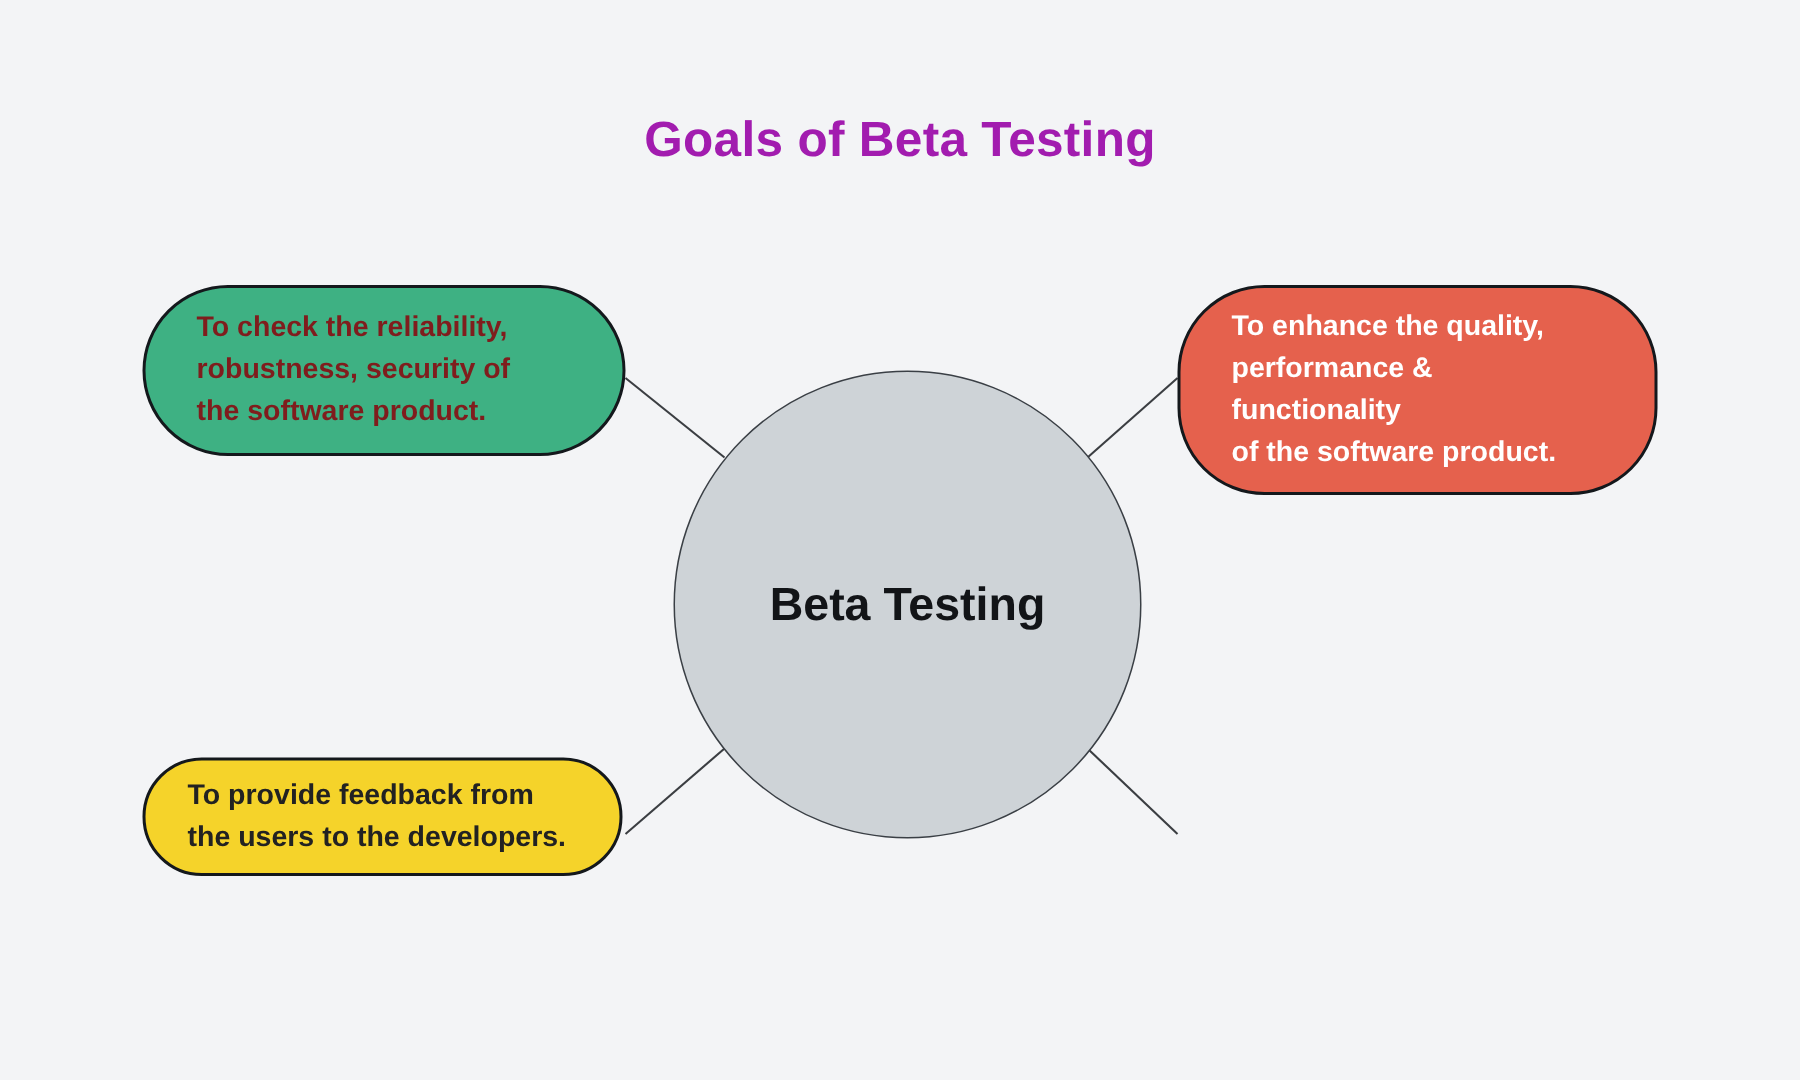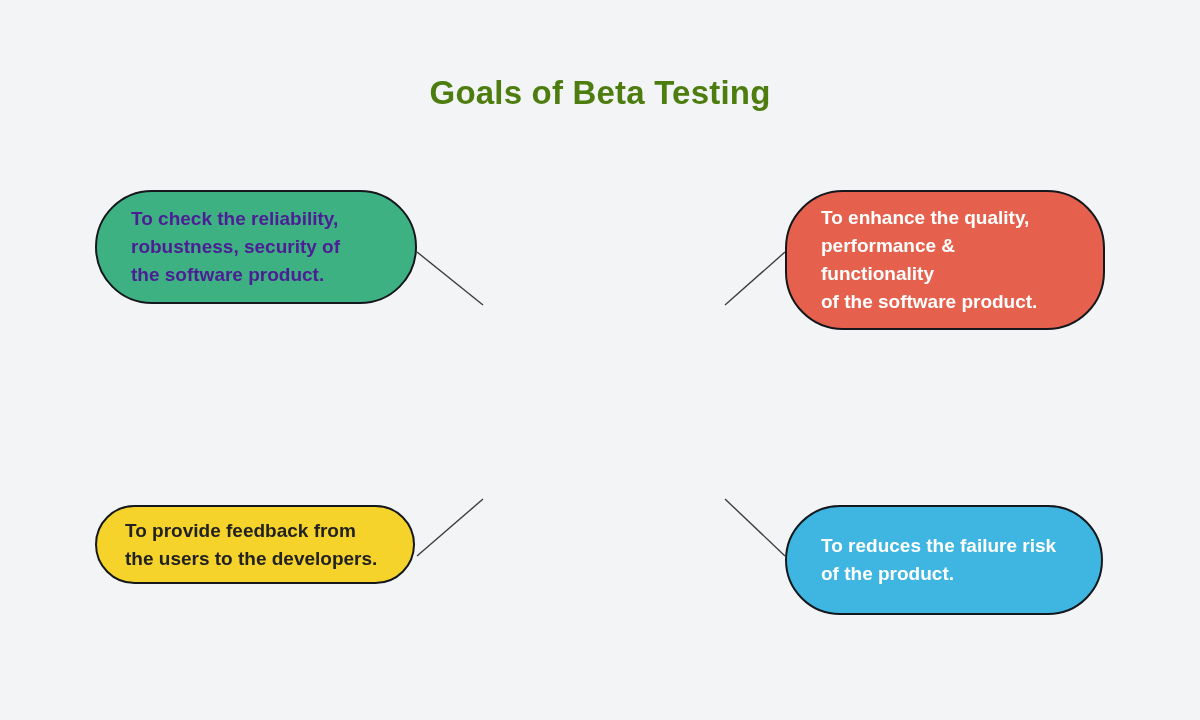--- a/index.html
+++ b/index.html
@@ -16,21 +16,21 @@
   }
   .title {
     position: absolute;
     top: 74px;
     left: 0;
     width: 100%;
     text-align: center;
     font-size: 33px;
     font-weight: 700;
     letter-spacing: 0.2px;
-    color: #4d7c0f;
+    color: #a21caf;
   }
   .connectors {
     position: absolute;
     top: 0;
     left: 0;
     width: 1200px;
     height: 720px;
   }
   .center-circle {
     position: absolute;
@@ -77,36 +77,35 @@
 
   <div class="title">Goals of Beta Testing</div>
 
   <svg class="connectors" viewBox="0 0 1200 720">
     <line x1="417" y1="252" x2="483" y2="305" stroke-width="1.4" stroke="#3b3e42"></line>
     <line x1="785" y1="252" x2="725" y2="305" stroke-width="1.4" stroke="#3b3e42"></line>
     <line x1="417" y1="556" x2="483" y2="499" stroke-width="1.4" stroke="#3b3e42"></line>
     <line x1="785" y1="556" x2="725" y2="499" stroke-width="1.4" stroke="#3b3e42"></line>
   </svg>
 
+  <div class="center-circle" style="background-color: rgb(206, 211, 215);">
+    <span class="label">Beta Testing</span>
+  </div>
 
-  <div class="node node-top-left" style="background-color: rgb(62, 177, 131); color: #4c1d95;">
+  <div class="node node-top-left" style="background-color: rgb(62, 177, 131); color: #7f1d1d;">
     <span class="node-text">To check the reliability,
 robustness, security of
 the software product.</span>
   </div>
 
   <div class="node node-top-right" style="background-color: rgb(229, 97, 77); color: rgb(255, 255, 255);">
     <span class="node-text">To enhance the quality,
 performance &amp; functionality
 of the software product.</span>
   </div>
 
   <div class="node node-bottom-left" style="background-color: rgb(245, 211, 42); color: rgb(34, 34, 34);">
     <span class="node-text">To provide feedback from
 the users to the developers.</span>
   </div>
 
-  <div class="node node-bottom-right" style="background-color: rgb(63, 181, 225); color: rgb(255, 255, 255);">
-    <span class="node-text">To reduces the failure risk
-of the product.</span>
-  </div>
 
 </div>
 
 </body></html>

